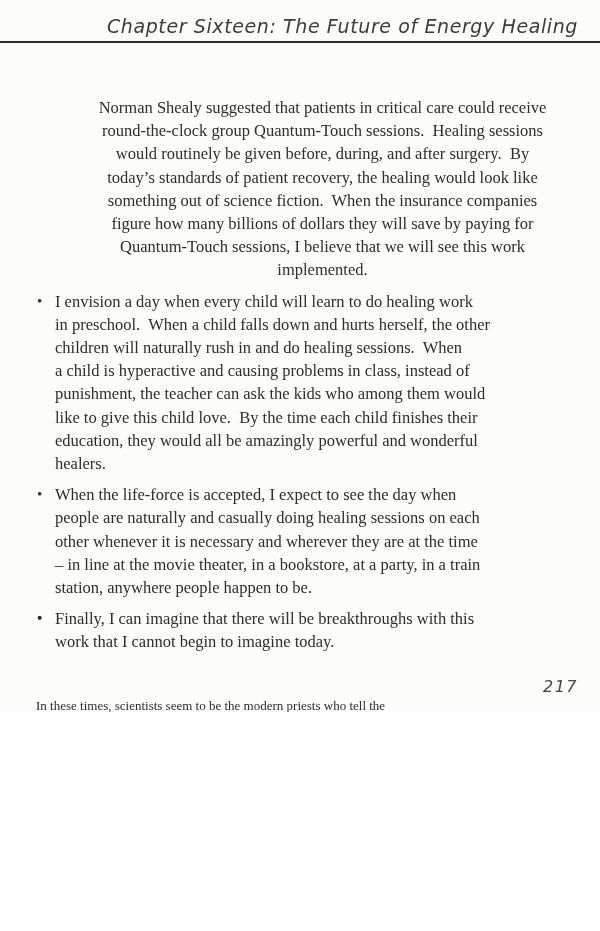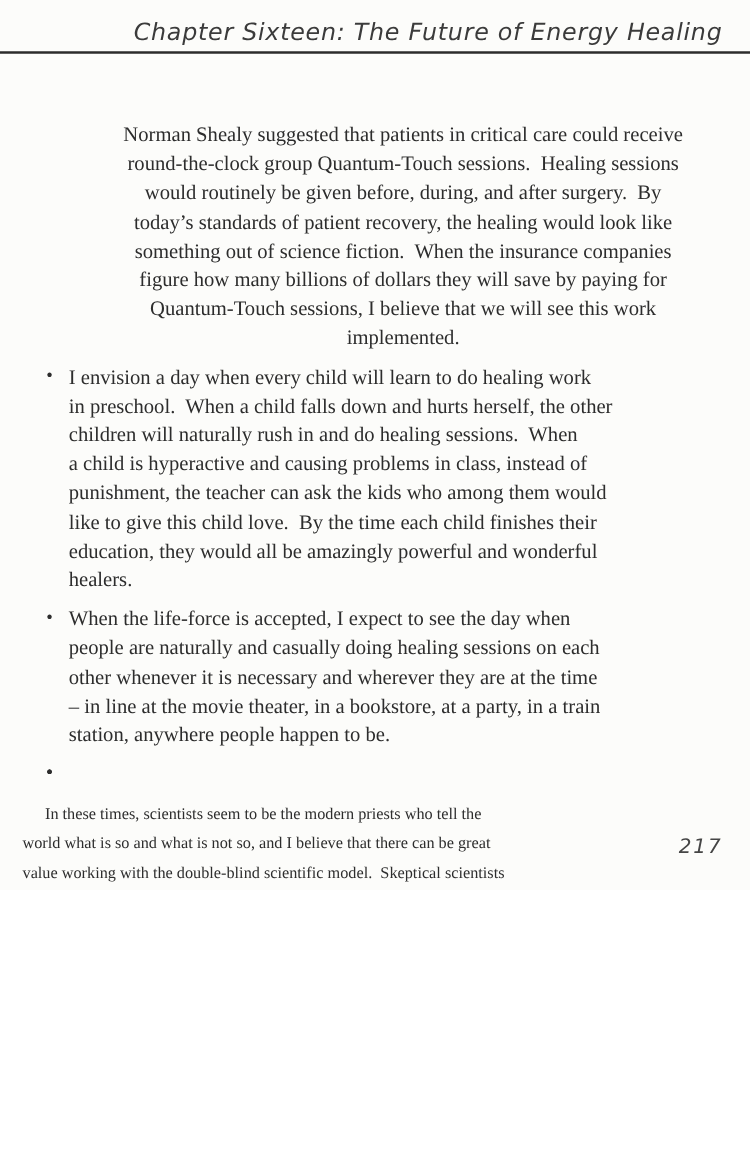--- a/index.html
+++ b/index.html
@@ -69,21 +69,21 @@
   .closing-paragraph {
     margin: 40px 10px 0 18px;
     font-size: 13px;
     line-height: 23.2px;
     text-indent: 18px;
   }
   
   .page-number {
     position: absolute;
     right: 22px;
-    bottom: 26px;
+    bottom: 16px;
     font-family: "DejaVu Sans", sans-serif;
     font-style: italic;
     font-size: 16px;
     letter-spacing: 1.5px;
     color: #454545;
   }
 </style>
 </head>
 <body>
 
@@ -127,20 +127,22 @@
 station, anywhere people happen to be.</span>
       </li>
       <li class="bullet-item">
         <span class="bullet-dot">•</span>
       </li>
       <li class="bullet-item">
         <span class="bullet-dot">•</span>
       </li>
       <li class="bullet-item">
         <span class="bullet-dot">•</span>
+        <span class="prewrap">Finally, I can imagine that there will be breakthroughs with this
+work that I cannot begin to imagine today.</span>
       </li>
     </ul>
 
   </div>
 
   <p class="closing-paragraph prewrap">In these times, scientists seem to be the modern priests who tell the
 world what is so and what is not so, and I believe that there can be great
 value working with the double-blind scientific model.  Skeptical scientists</p>
 
   <div class="page-number">217</div>

